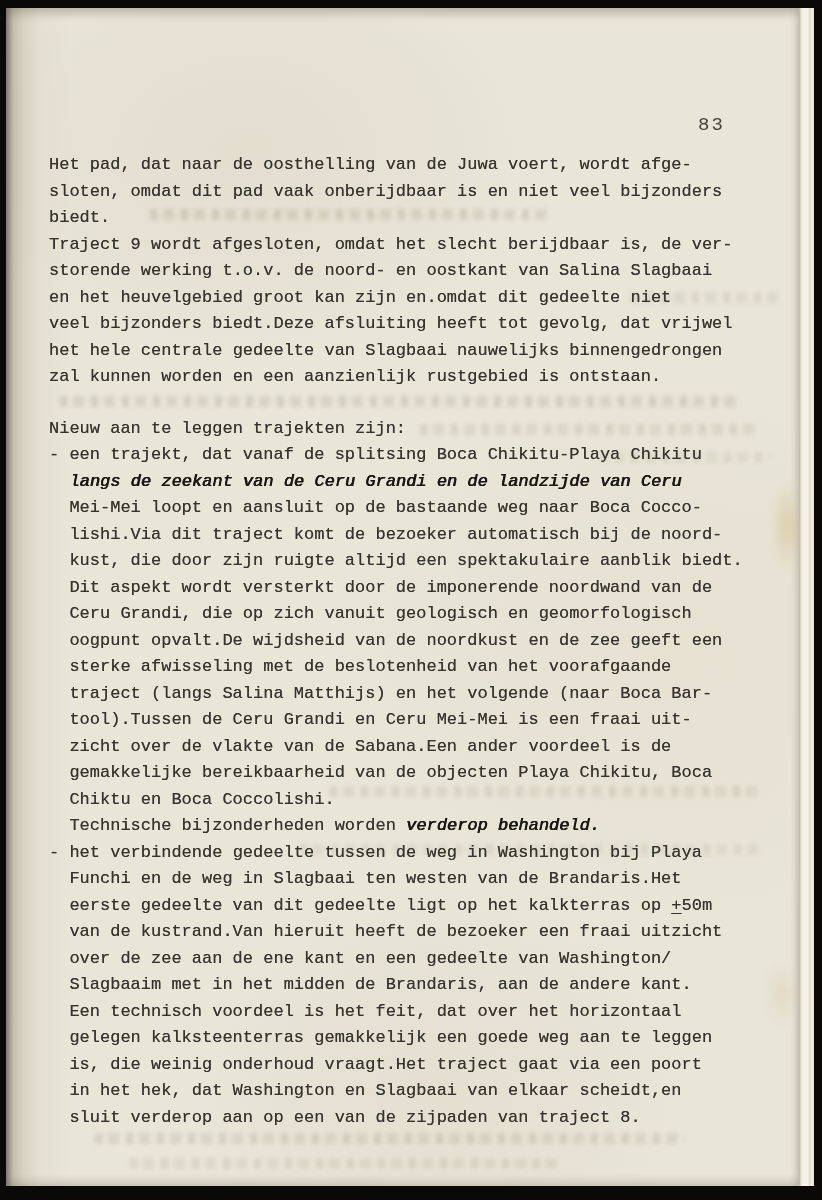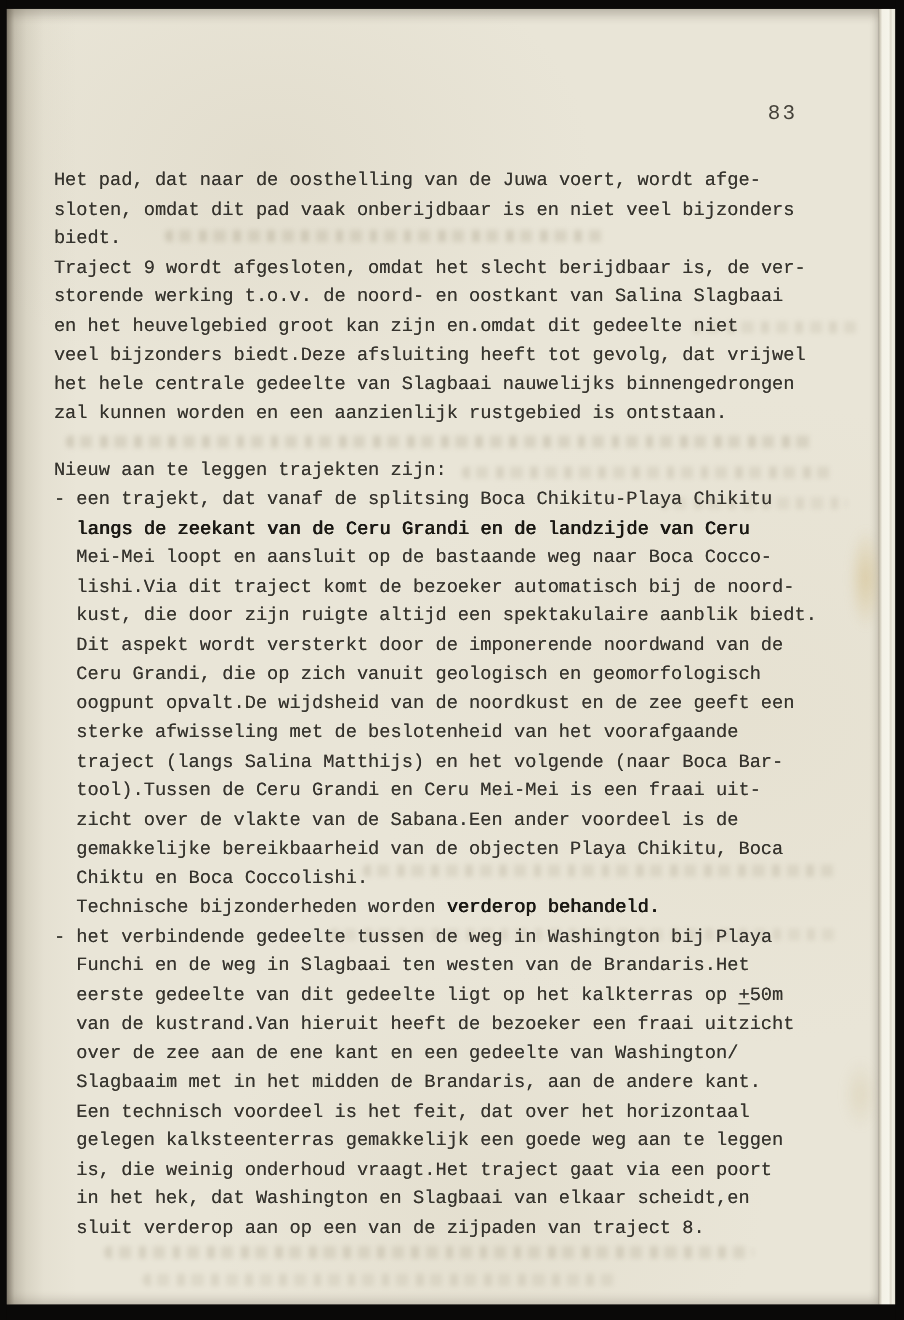--- a/index.html
+++ b/index.html
@@ -47,34 +47,35 @@
     background:radial-gradient(closest-side,rgba(190,170,115,.20),rgba(190,170,115,0) 72%);}
   
   .smudge{
     position:absolute;height:11px;filter:blur(2.2px);opacity:.5;border-radius:4px;
     background:repeating-linear-gradient(90deg,
       rgba(148,138,112,.55) 0 7px, rgba(148,138,112,0) 7px 13px,
       rgba(148,138,112,.40) 13px 24px, rgba(148,138,112,0) 24px 31px);
   }
   
   .pagenum{
-    position:absolute;left:698px;top:92px;
+    position:absolute;left:698px;top:114px;
     font-size:19px;color:#45423a;letter-spacing:2px;
   }
   
   .textblock{
     position:absolute;left:49px;top:152px;width:730px;
     font-size:17px;line-height:26.5px;color:var(--ink,#35332d);
     white-space:pre;text-shadow:0 0 .5px rgba(53,51,45,.75);
   }
   .line{height:26.5px;}
   .line.cont{padding-left:2ch;}
   .bold{
     color:var(--ink-bold,#1b1914);
     text-shadow:.6px 0 0 currentColor, 0 0 .5px currentColor;
+    font-style:italic;
   }
   .ul{text-decoration:underline;text-underline-offset:3px;}
 </style>
 </head>
 <body>
 
 <div id="root" style="--paper: #e9e5d7; --ink: #35332d; --ink-bold: #1b1914; --border: #0a0908;">
   <div class="paper">
     <div class="paper-tone"></div>
     <div class="spine-shadow"></div>

